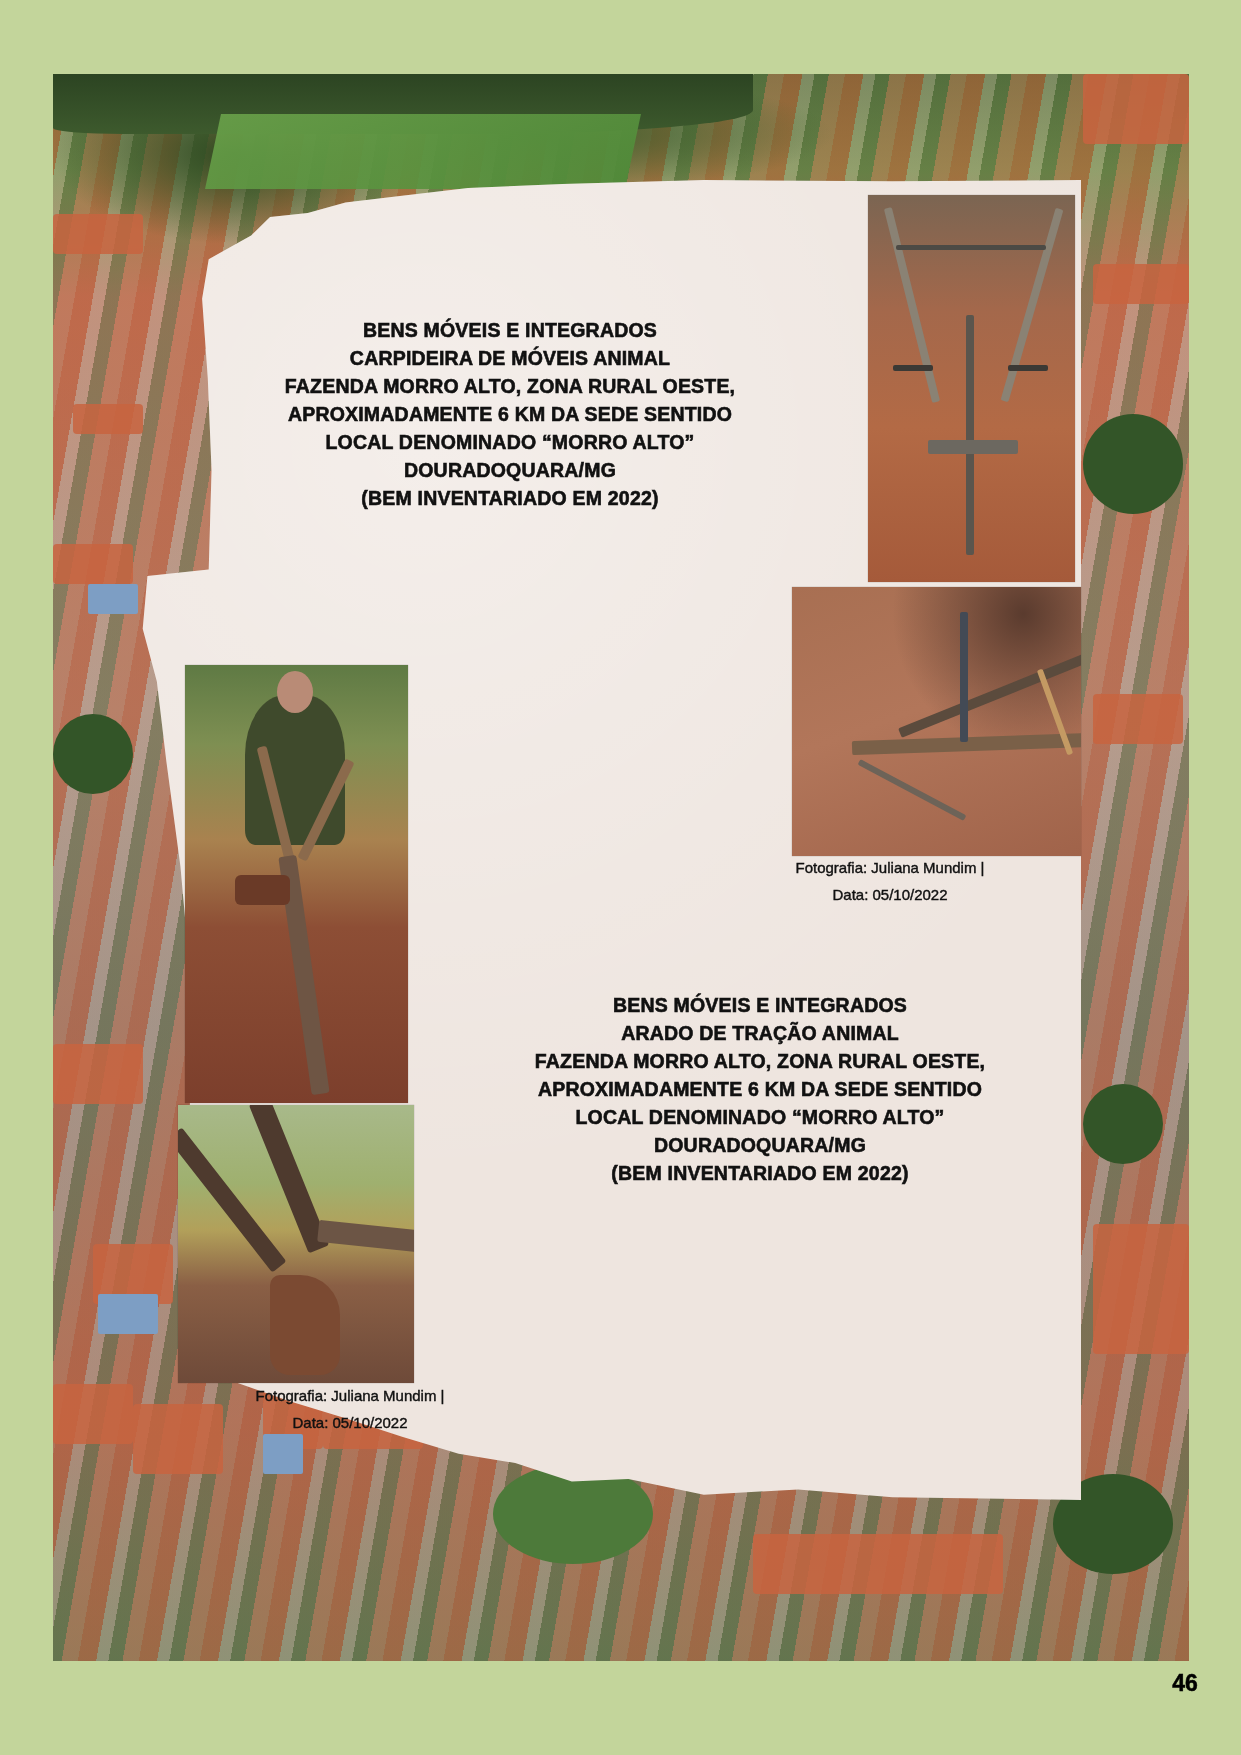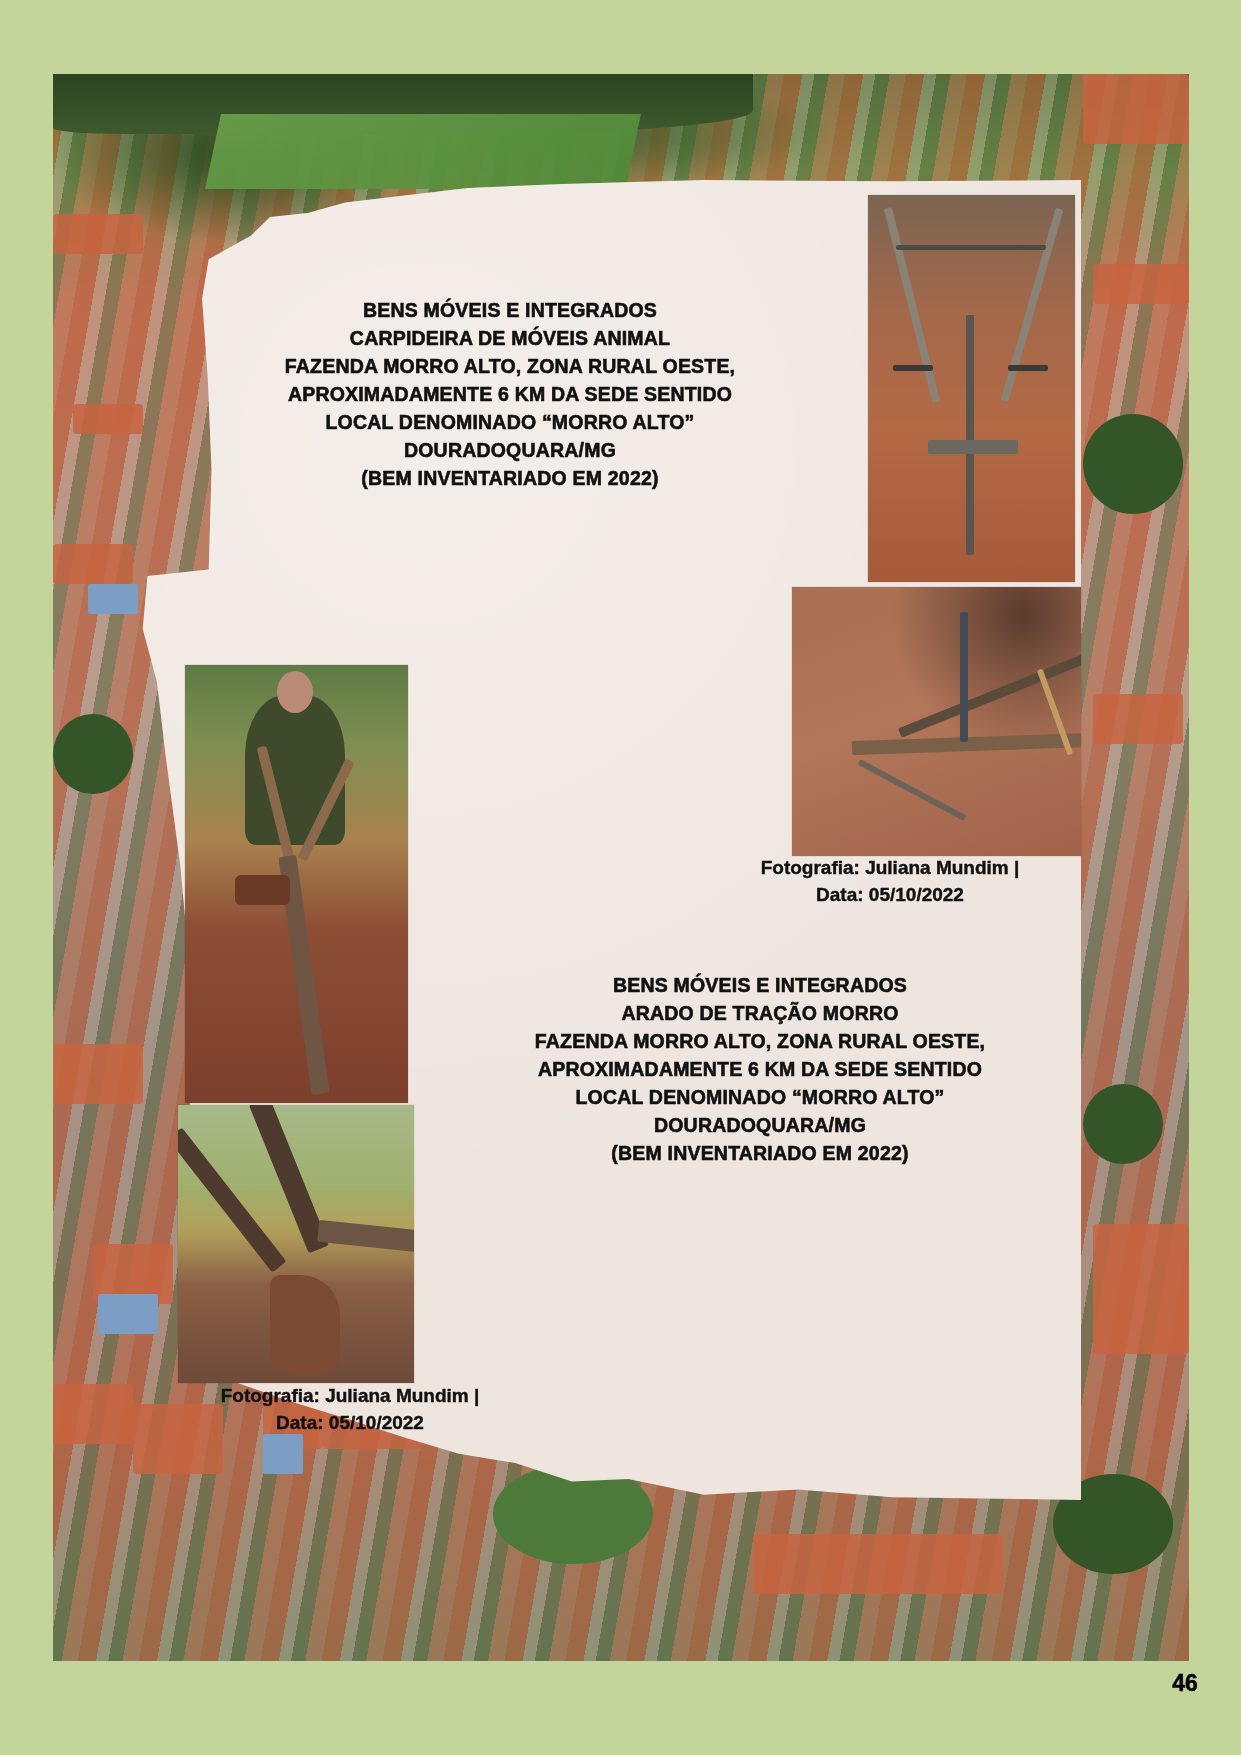--- a/index.html
+++ b/index.html
@@ -108,34 +108,34 @@
   .photo-arado-2 .blade {
     position: absolute; left: 92px; top: 170px; width: 70px; height: 100px;
     background: #7b4a32; border-radius: 10px 40px 20px 20px;
   }
   .photo-arado-2 .stick {
     position: absolute; background: #4e3a2e; border-radius: 3px;
   }
 
   .caption-block {
     position: absolute; text-align: center; color: #111;
-    font-weight: 900; letter-spacing: 0.2px;
+    font-weight: 900; letter-spacing: 0.2px; margin-top: 20px;
   }
   .caption-block .line {
     display: block; font-size: 19.5px; line-height: 28px;
     font-family: "Liberation Sans", "DejaVu Sans", sans-serif;
     font-weight: bold;
     -webkit-text-stroke: 0.6px #111;
   }
   .caption-top { left: 210px; top: 296px; width: 600px; }
   .caption-bottom { left: 440px; top: 971px; width: 640px; }
 
   .credit {
     position: absolute; text-align: center; color: #111;
-    font-size: 19px; line-height: 27px; font-weight: bold;
+    font-size: 15px; line-height: 27px; font-weight: normal;
     -webkit-text-stroke: 0.4px #111;
   }
   .credit span { display: block; }
   .credit-right { left: 720px; top: 854px; width: 340px; }
   .credit-left { left: 190px; top: 1382px; width: 320px; }
 
   .page-number {
     position: absolute; left: 1160px; top: 1670px; width: 50px;
     font-size: 23px; font-weight: bold; color: #000; text-align: center;
     -webkit-text-stroke: 0.5px #000;
@@ -218,21 +218,21 @@
 
 <div class="photo photo-arado-2">
   <div class="stick" style="left:40px;top:10px;width:18px;height:170px;transform:rotate(-38deg);"></div>
   <div class="stick" style="left:100px;top:-10px;width:22px;height:160px;transform:rotate(-22deg);"></div>
   <div class="stick" style="left:140px;top:120px;width:100px;height:22px;background:#6c5545;transform:rotate(6deg);"></div>
   <div class="blade"></div>
 </div>
 
 <div class="caption-block caption-bottom">
   <span class="line">BENS MÓVEIS E INTEGRADOS</span>
-  <span class="line">ARADO DE TRAÇÃO MORRO</span>
+  <span class="line">ARADO DE TRAÇÃO ANIMAL</span>
   <span class="line">FAZENDA MORRO ALTO, ZONA RURAL OESTE,</span>
   <span class="line">APROXIMADAMENTE 6 KM DA SEDE SENTIDO</span>
   <span class="line">LOCAL DENOMINADO “MORRO ALTO”</span>
   <span class="line">DOURADOQUARA/MG</span>
   <span class="line">(BEM INVENTARIADO EM 2022)</span>
 </div>
 
 <div class="credit credit-left">
   <span>Fotografia: Juliana Mundim |</span>
   <span>Data: 05/10/2022</span>

